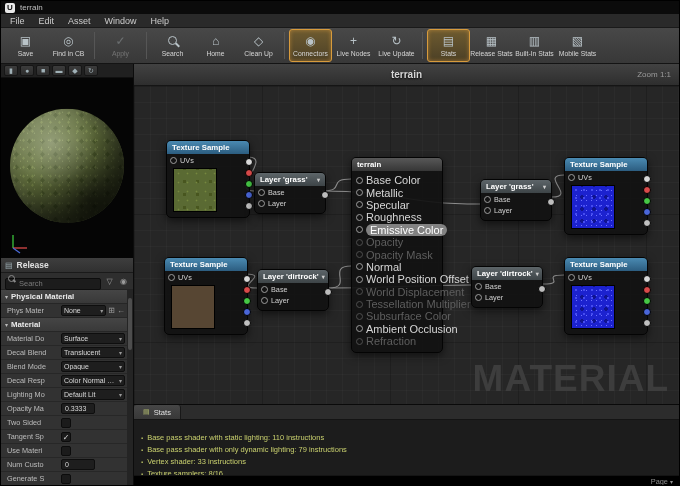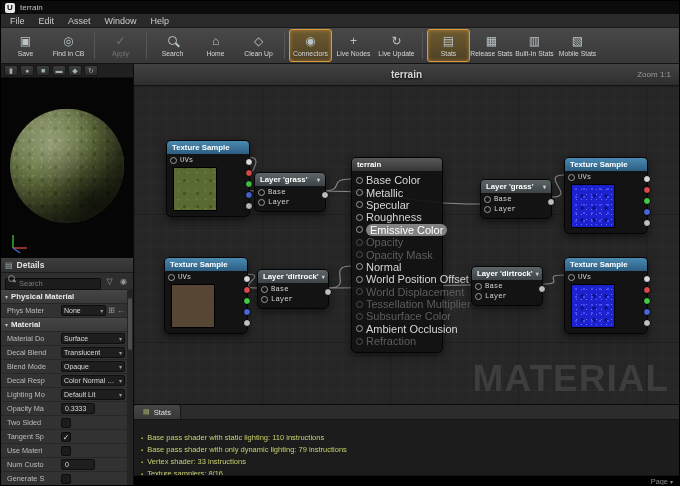--- a/index.html
+++ b/index.html
@@ -97,21 +97,21 @@
   .node { position:absolute; background:rgba(18,18,18,.93); border:1px solid #040404; border-radius:5px; box-shadow:0 3px 8px rgba(0,0,0,.55); z-index:2; }
   .node-header { height:13px; display:flex; align-items:center; justify-content:space-between; padding:0 5px; border-radius:4px 4px 0 0; font-size:7.8px; font-weight:bold; color:#ffffff; white-space:nowrap; overflow:hidden; }
   .texture>.node-header { background:linear-gradient(#4a8ab2,#2c5d80); }
   .layer>.node-header { background:linear-gradient(#5d6569,#3d4447); }
   .material>.node-header { background:linear-gradient(#585858,#363636); }
   .hd-caret { font-size:6px; color:#d0d0d0; margin-left:3px; }
 
   .pin { display:inline-block; width:7px; height:7px; border-radius:50%; flex:0 0 auto; }
   .pin.hollow { border:1px solid #9c9c9c; background:transparent; }
   .pin.out { width:8px; height:8px; border:1px solid #000; }
-  .pin-label { font-size:7.3px; color:#d0d0d0;font-family:Liberation Mono, monospace; }
+  .pin-label { font-size:7.3px; color:#d0d0d0; }
   .pin-row { display:flex; align-items:center; gap:3px; padding:2px 0 0 3px; }
 
   .texture { width:84px; }
   .tex-body { display:flex; justify-content:space-between; }
   .thumb { width:44px; height:44px; margin:3px 0 5px 6px; border:1px solid #000; }
   .tex-grass { background-color:#5a6a33;
     background-image:radial-gradient(#76873f 15%,transparent 16%),radial-gradient(#48561f 20%,transparent 21%),radial-gradient(#8a9a55 12%,transparent 13%);
     background-size:9px 9px,13px 13px,6px 6px; background-position:0 0,4px 6px,2px 3px; }
   .tex-dirt { background-color:#574633;
     background-image:radial-gradient(#6d5a44 15%,transparent 16%),radial-gradient(#3e3122 20%,transparent 21%),radial-gradient(#80host 0) ,radial-gradient(#83705a 12%,transparent 13%);
@@ -239,21 +239,21 @@
         <div class="sphere"></div>
         <svg class="gizmo" width="26" height="26">
           <line x1="7" y1="20" x2="7" y2="7" stroke="#3bc43b" stroke-width="1.3"></line>
           <line x1="7" y1="20" x2="21" y2="20" stroke="#d84a4a" stroke-width="1.3"></line>
           <line x1="7" y1="20" x2="14" y2="25" stroke="#4a6ad8" stroke-width="1.3"></line>
         </svg>
       </div>
       <div class="details">
         <div class="details-header">
           <span class="details-icon">▤</span>
-          <span class="details-title">Details</span>
+          <span class="details-title">Release</span>
         </div>
         <div class="search-row">
           <span class="search-box">
             <span class="mini-mag"></span>
             <input class="search-input" type="text" placeholder="Search" style="">
           </span>
           <span class="srch-icon">▽</span>
           <span class="srch-icon">◉</span>
         </div>
         <div class="props">

